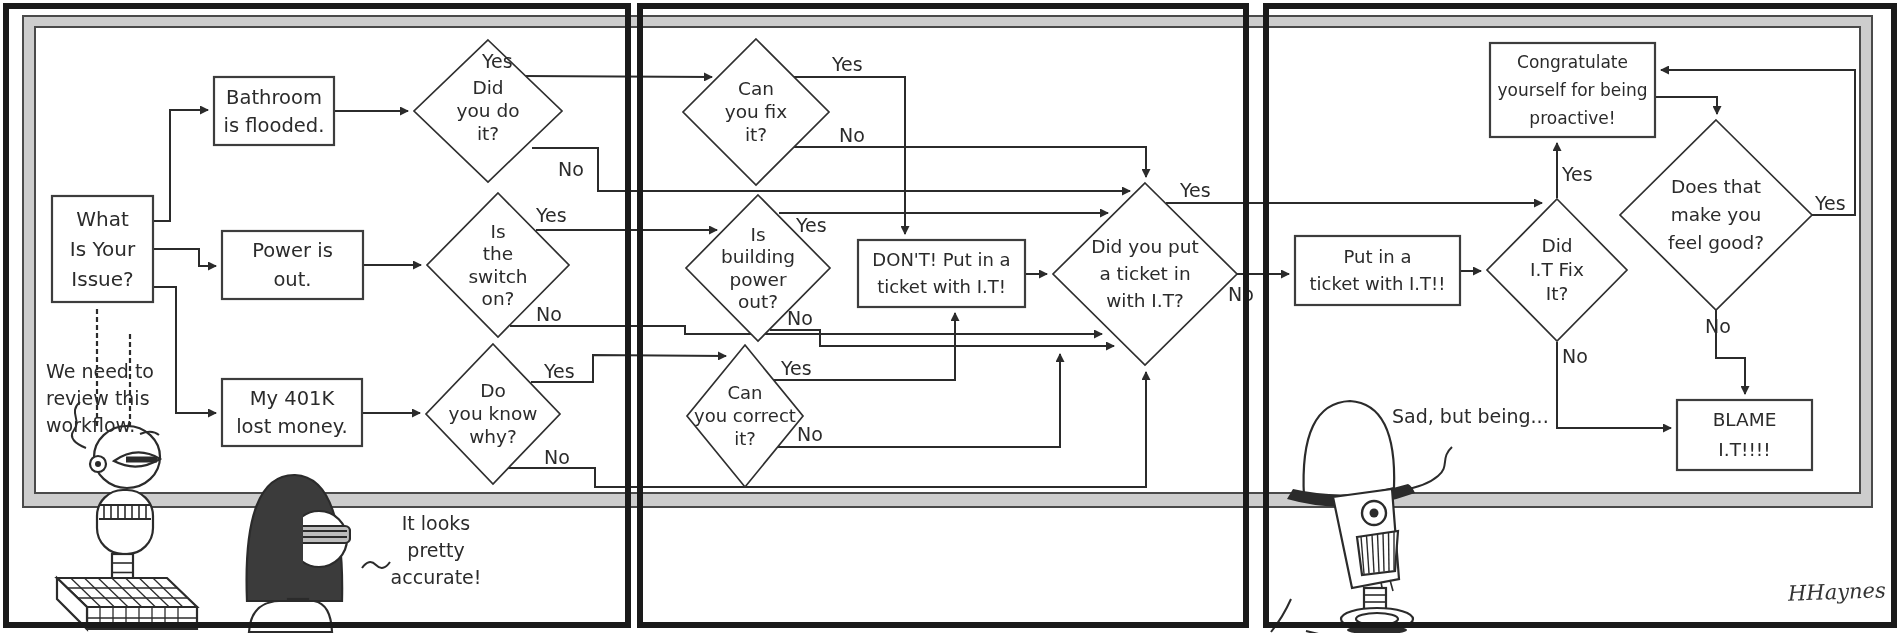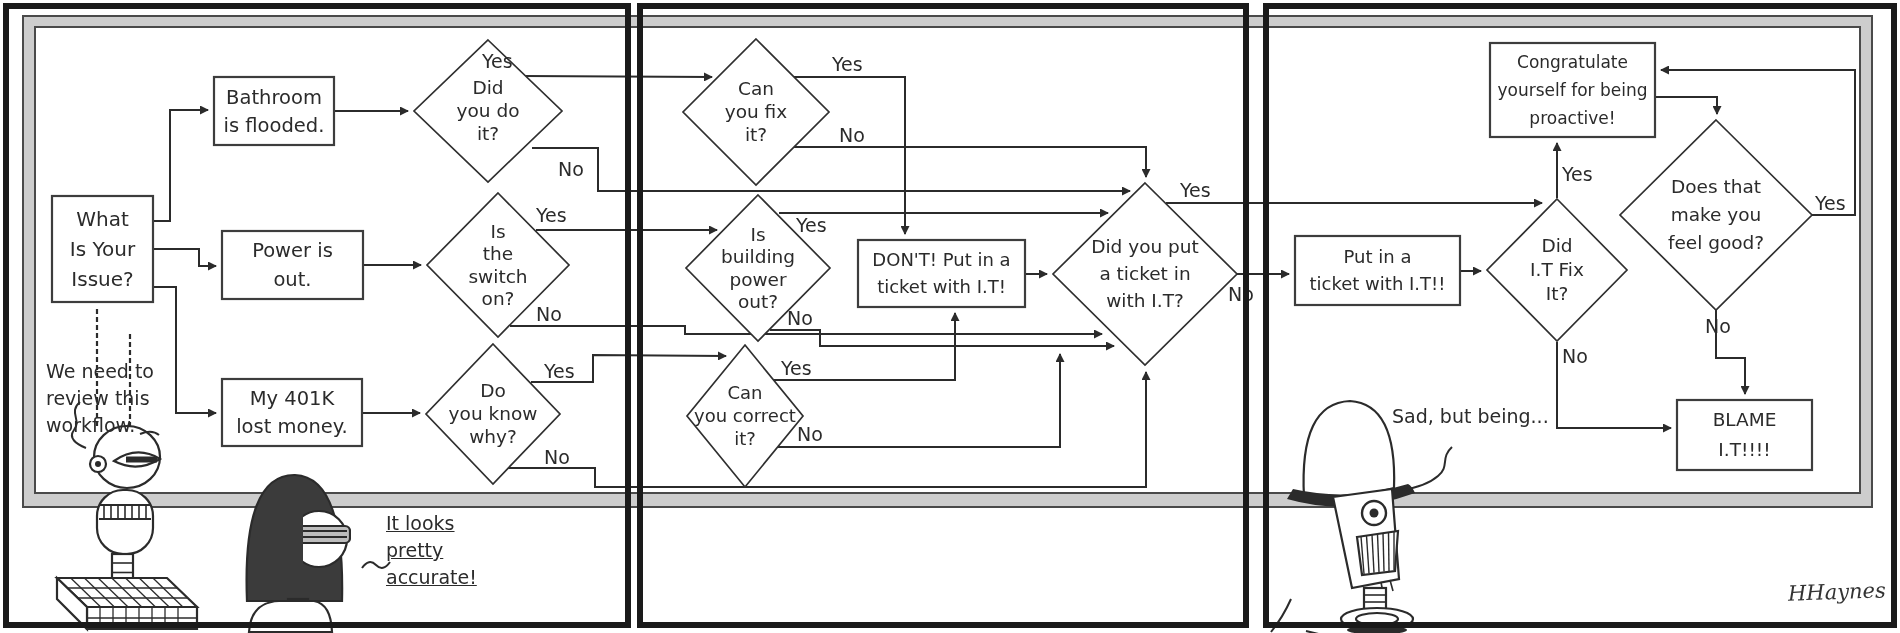--- a/index.html
+++ b/index.html
@@ -14,21 +14,21 @@
   #art{position:absolute;left:0;top:0;z-index:2;}
   
   .panel{position:absolute;top:3px;height:625px;border:6px solid #1a1a1a;
          box-sizing:border-box;background:transparent;z-index:4;}
   #panel-1{left:3px;width:628px;}
   #panel-2{left:637px;width:612px;}
   #panel-3{left:1263px;width:634px;}
   
   .speech{position:absolute;z-index:3;font-size:19px;line-height:27px;white-space:pre-line;}
   #speech-robot-left{left:46px;top:316px;width:140px;text-align:left;margin-top:42px;}
-  #speech-person{left:386px;top:510px;width:100px;text-align:left;text-decoration:underline;}
+  #speech-person{left:386px;top:510px;width:100px;text-align:center;}
   #speech-robot-right{left:1392px;top:403px;width:220px;text-align:left;}
   
   #signature{position:absolute;left:1788px;top:580px;z-index:3;
              font-family:"DejaVu Serif","Liberation Serif",serif;
              font-style:italic;font-size:21px;color:#333;transform:rotate(-2deg);}
 </style>
 </head>
 <body>
 
 <div id="comic">

